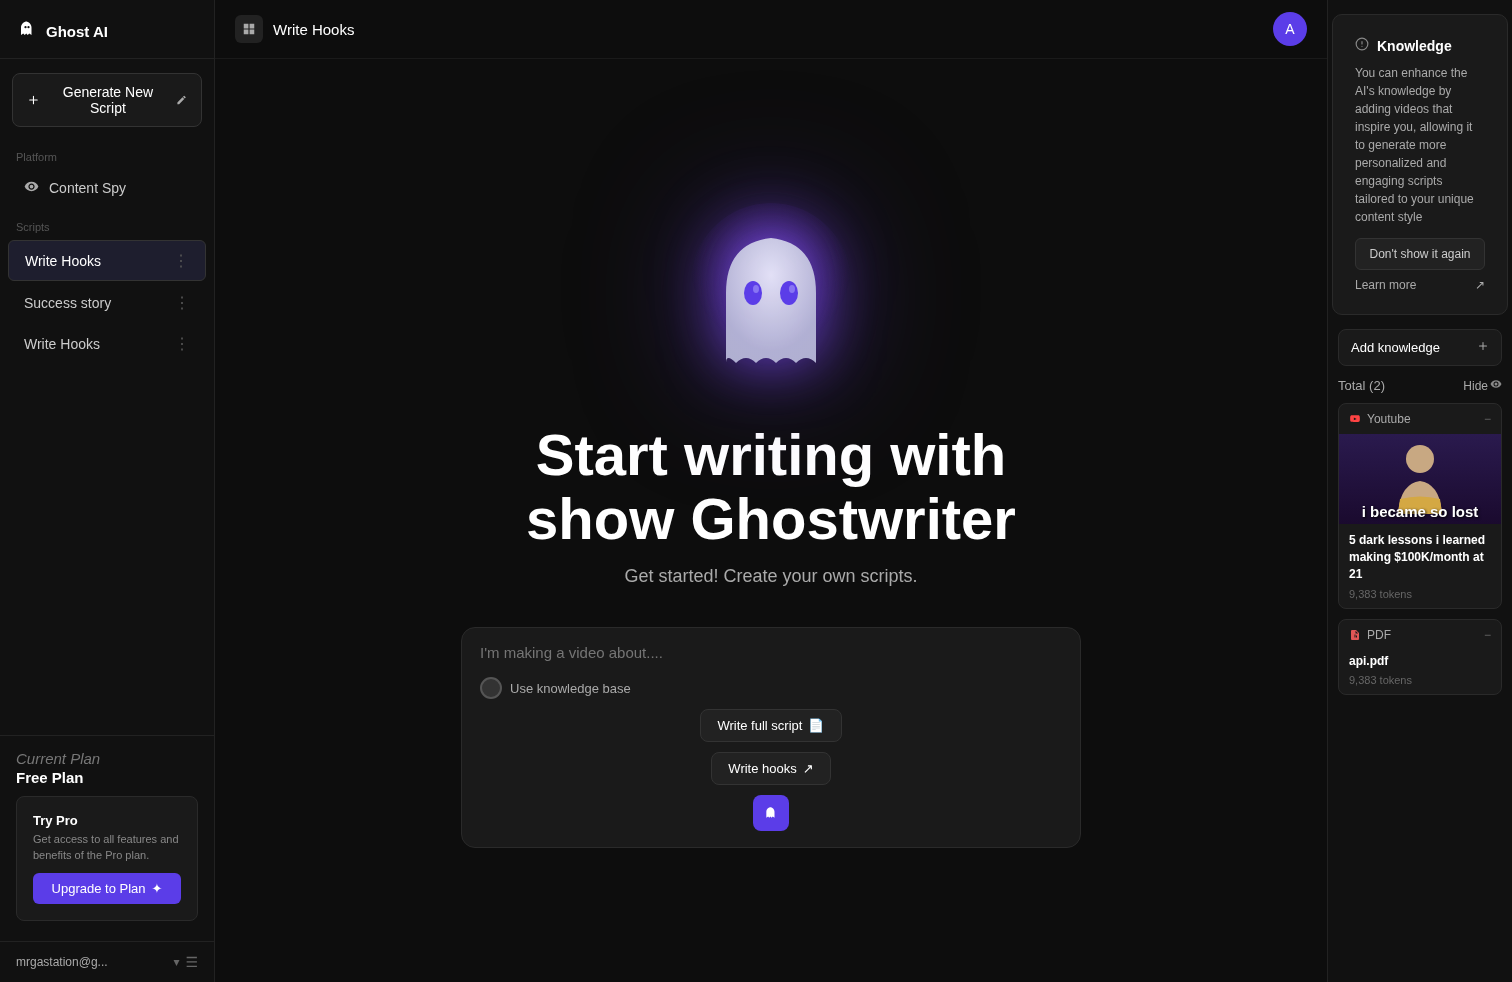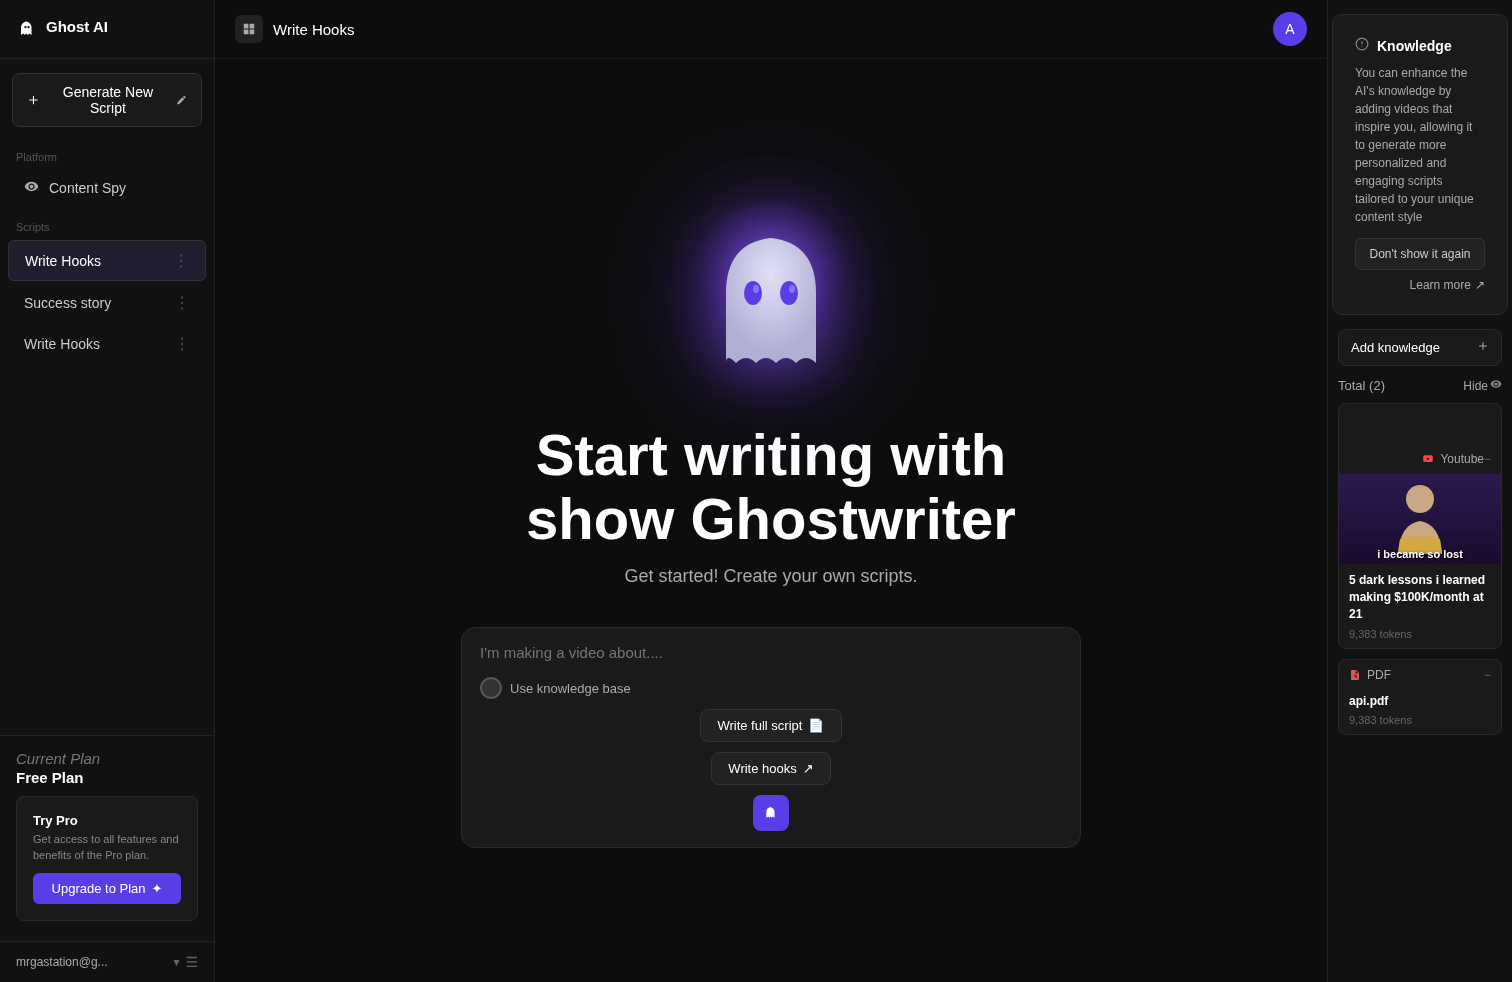--- a/index.html
+++ b/index.html
@@ -13,21 +13,21 @@
       border-right: 1px solid #222;
       display: flex;
       flex-direction: column;
       padding: 0;
       height: 100vh;
       position: relative;
     }
 
     #sidebar-header {
       display: flex;
-      align-items: flex-start;
+      align-items: flex-end;
       gap: 8px;
       padding: 18px 16px;
       border-bottom: 1px solid #222;
     }
 
     .ghost-icon-small {
       width: 22px;
       height: 22px;
       display: inline-flex;
       align-items: center;
@@ -385,21 +385,21 @@
 
     .learn-more-btn {
       background: transparent;
       border: none;
       color: #aaa;
       font-size: 12px;
       cursor: pointer;
       display: flex;
       align-items: center;
       gap: 4px;
-      justify-content: flex-end;
+      justify-content: space-between;
       width: 100%;
     }
 
     .knowledge-section {
       padding: 0 10px;
     }
 
     .add-knowledge-btn {
       background: #1a1a1a;
       border: 1px solid #2a2a2a;
@@ -439,25 +439,24 @@
       background: #1a1a1a;
       border: 1px solid #2a2a2a;
       border-radius: 8px;
       margin-bottom: 10px;
       overflow: hidden;
     }
 
     .knowledge-item-header {
       display: flex;
       align-items: center;
-      justify-content: flex-end;
+      justify-content: space-between;
       padding: 8px 10px;
       font-size: 12px;
       color: #aaa;
-      margin-top: 40px;
     }
 
     .knowledge-item-type {
       display: flex;
       align-items: center;
       gap: 6px;
     }
 
     .youtube-thumb {
       width: 100%;
@@ -727,21 +726,21 @@
       </div>
       <div class="youtube-thumb">
         <div class="thumb-person" style="position: relative;">
 
           <svg width="60" height="80" viewBox="0 0 60 80" fill="none">
             <circle cx="30" cy="20" r="14" fill="#c8a882"></circle>
             <path d="M8 75 Q10 45 30 42 Q50 45 52 75" fill="#c8a882"></path>
 
             <path d="M10 60 Q30 55 50 60 L52 75 L8 75Z" fill="#d4a843"></path>
           </svg>
-          <div style="position:absolute;bottom:4px;left:0;right:0;text-align:center;font-size:11px;font-weight:700;color:#fff;text-shadow:1px 1px 3px #000;">
+          <div style="position:absolute;bottom:4px;left:0;right:0;text-align:center;font-size:15px;font-weight:700;color:#fff;text-shadow:1px 1px 3px #000;">
             <span>i became so lost</span>
           </div>
         </div>
       </div>
       <div class="knowledge-item-title">5 dark lessons i learned making $100K/month at 21</div>
       <div class="knowledge-item-tokens">9,383 tokens</div>
     </div>
 
     <div class="pdf-item">
       <div class="pdf-header">

